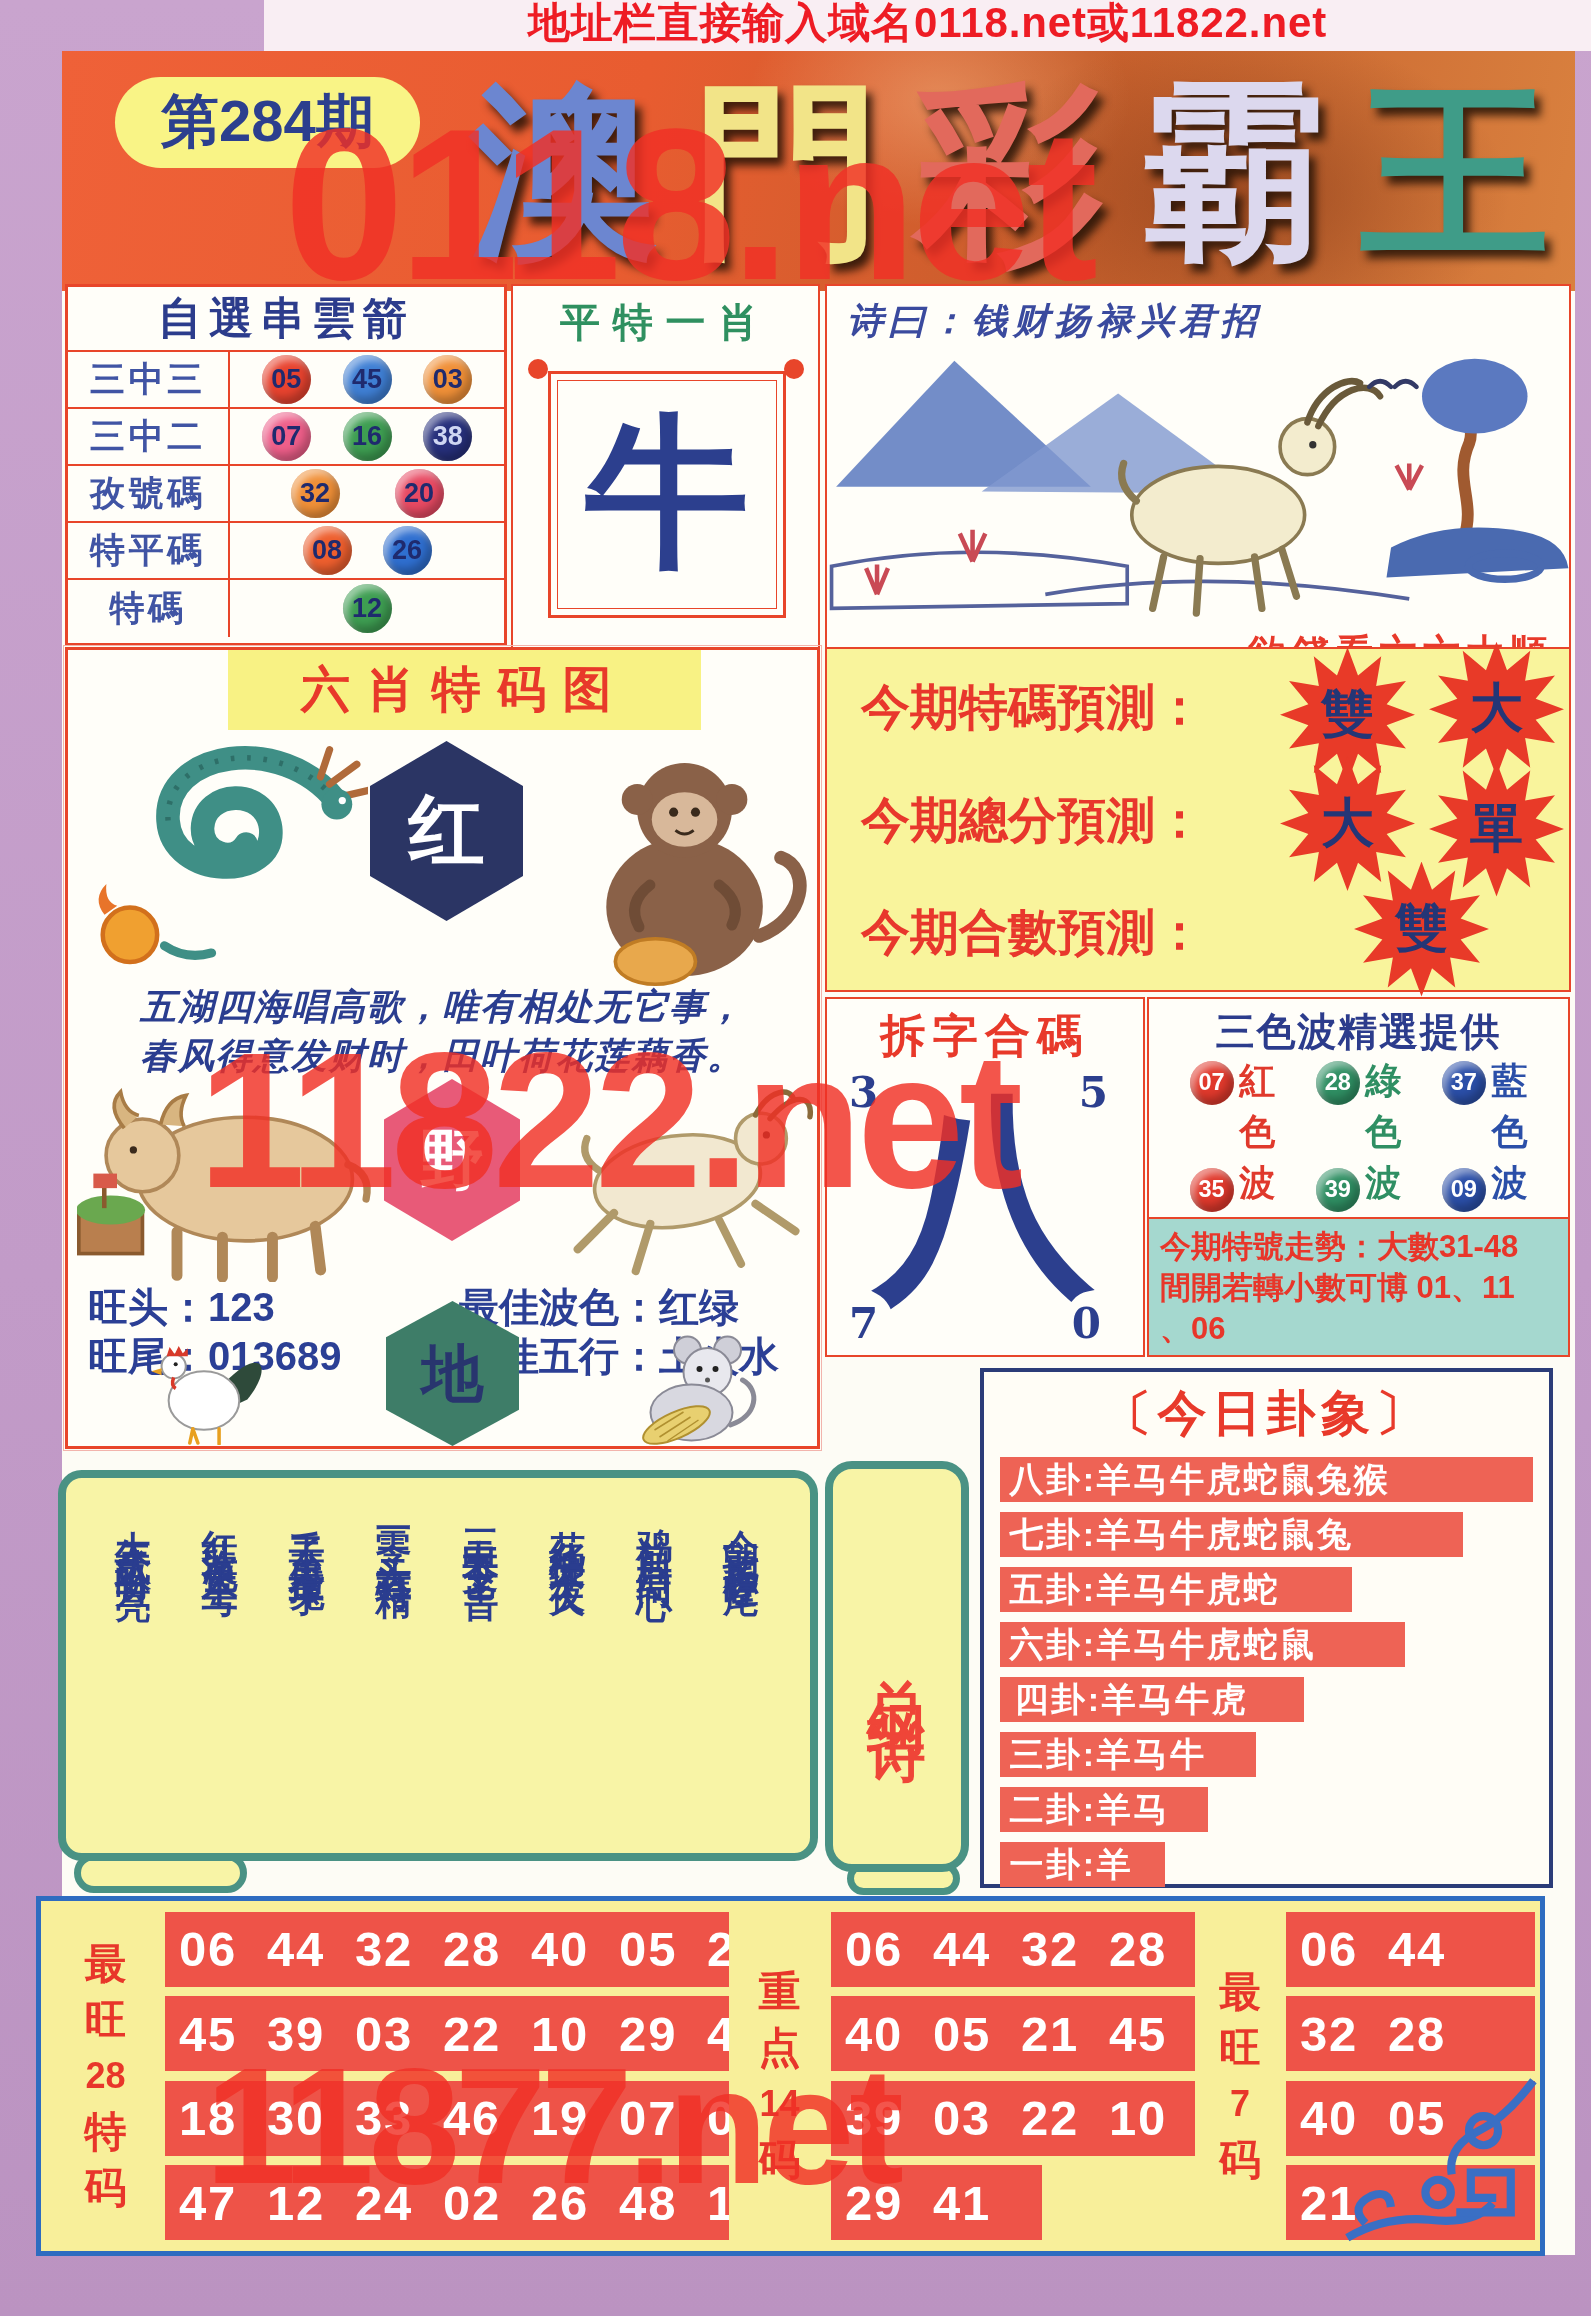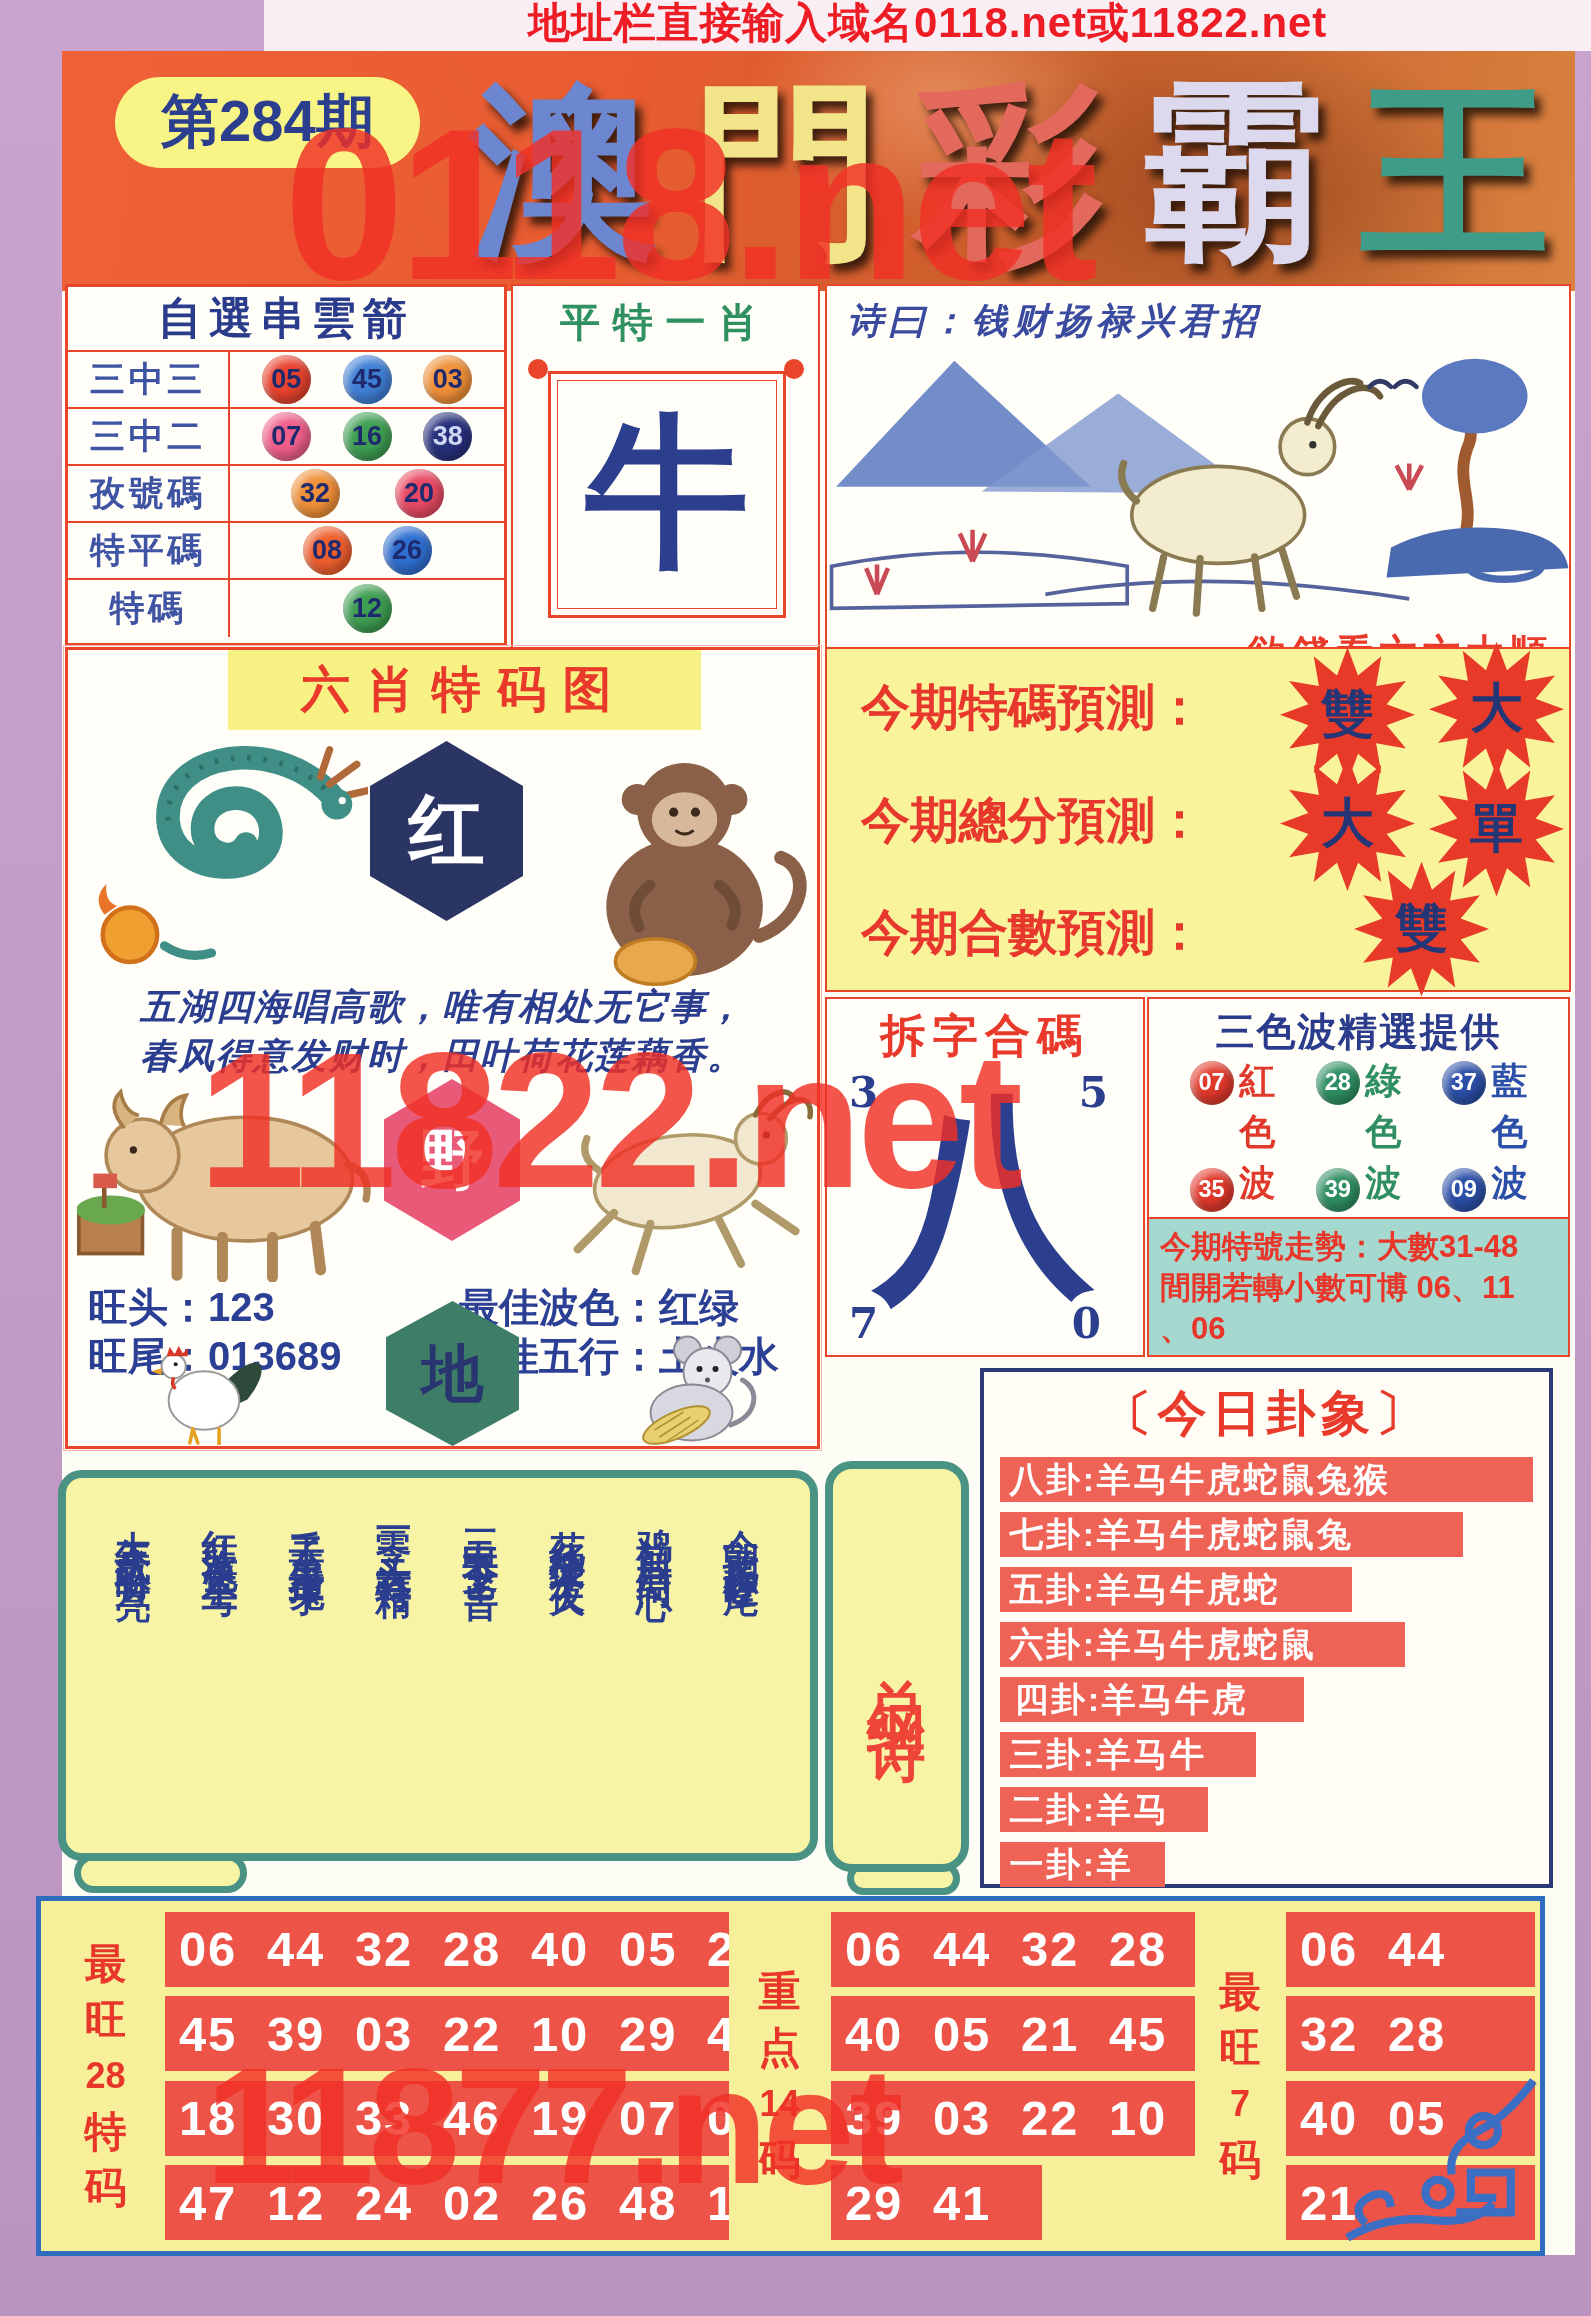--- a/index.html
+++ b/index.html
@@ -399,21 +399,21 @@
         </div>
         <div class="ss-word" style="color: rgb(43, 79, 168);">
           <span>藍</span>
           <span>色</span>
           <span>波</span>
         </div>
       </div>
     </div>
     <div class="ss-note">
       <div>今期特號走勢：大數31-48</div>
-      <div>間開若轉小數可博 06、11</div>
+      <div>間開若轉小數可博 01、11</div>
       <div>、06</div>
     </div>
   </div>
 
   <div class="gua">
     <div class="gua-title">〔今日卦象〕</div>
     <div class="gua-row" style="width:100%;">八卦:羊马牛虎蛇鼠兔猴</div>
     <div class="gua-row" style="width:87%;">七卦:羊马牛虎蛇鼠兔</div>
     <div class="gua-row" style="width:66%;">五卦:羊马牛虎蛇</div>
     <div class="gua-row" style="width:76%;">六卦:羊马牛虎蛇鼠</div>

